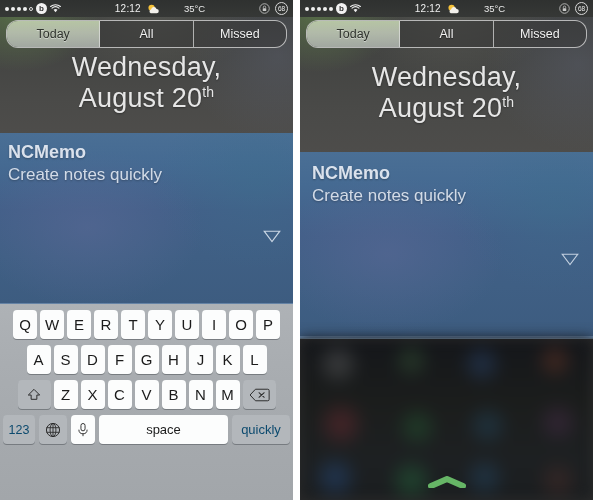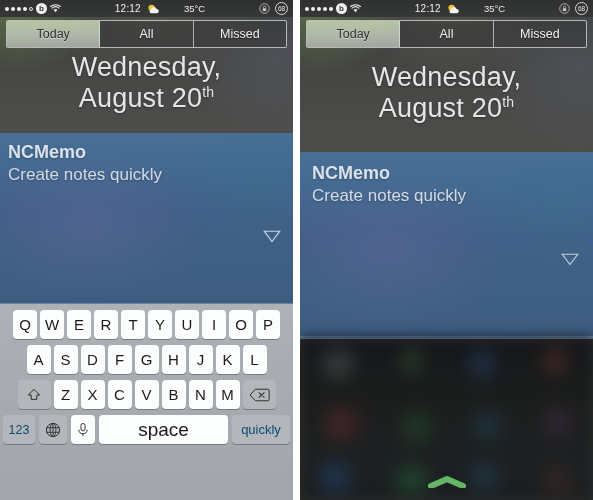--- a/index.html
+++ b/index.html
@@ -151,21 +151,21 @@
   }
 
   
   .tabs {
     position: absolute;
     left: 6px; right: 6px;
     top: 20px;
     height: 26px;
     display: flex;
     border: 1px solid rgba(225,225,225,0.75);
-    border-radius: 2px;
+    border-radius: 12px;
     overflow: hidden;
     z-index: 25;
     background: rgba(50,52,50,0.45);
   }
   .tab {
     flex: 1 1 0;
     display: flex;
     align-items: center;
     justify-content: center;
     font-size: 12.5px;
@@ -252,21 +252,21 @@
     cursor: pointer;
     user-select: none;
   }
   .krow.r2 .key { width: 24px; }
   .key.wide { background: #b3b7bb; color: #0c4a6e; }
   .key.shift { width: 33px; }
   .key.del { width: 33px; }
   .key.num { width: 32px; font-size: 12.5px; }
   .key.globe { width: 28px; }
   .key.mic { width: 24px; background: #fcfdfd; }
-  .key.space { flex: 1 1 auto; font-size: 19px; }
+  .key.space { flex: 1 1 auto; font-size: 13px; }
   .key.ret { width: 58px; font-size: 13px; }
   .key svg { display: block; }
 
   
   .grabber { position: absolute; z-index: 40; }
   .grabber svg { display: block; filter: blur(0.6px); }
 </style>
 </head>
 <body>
 

